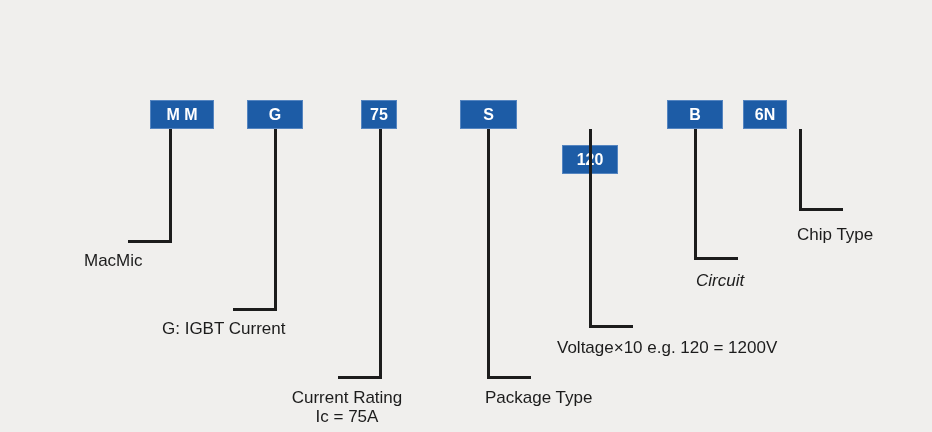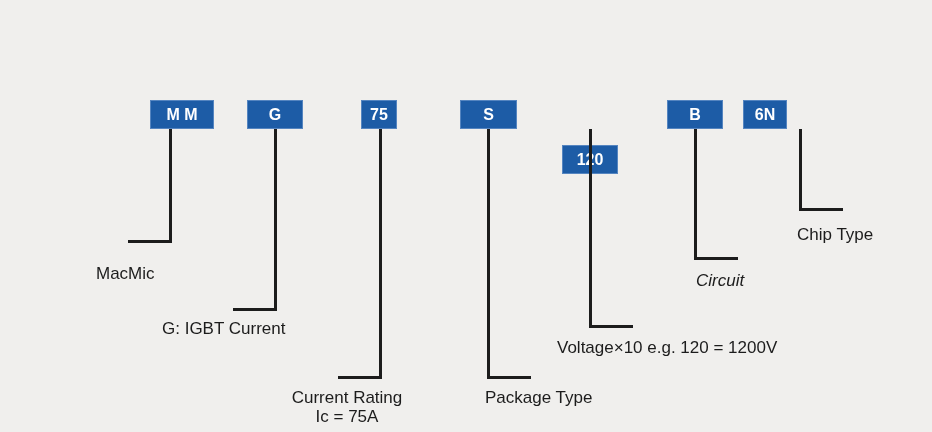--- a/index.html
+++ b/index.html
@@ -70,21 +70,21 @@
   .v6 { left: 799px; height: 82px; }
   
   .h0 { left: 128px; width: 44px; top: 240px; }
   .h1 { left: 233px; width: 44px; top: 308px; }
   .h2 { left: 338px; width: 44px; top: 376px; }
   .h3 { left: 487px; width: 44px; top: 376px; }
   .h4 { left: 589px; width: 44px; top: 325px; }
   .h5 { left: 694px; width: 44px; top: 257px; }
   .h6 { left: 799px; width: 44px; top: 208px; }
   
-  .l0 { left: 96px;  top: 251px; margin-top: 13px; }
+  .l0 { left: 84px;  top: 251px; }
   .l1 { left: 162px; top: 319px; }
   .l2 { left: 288px; top: 388px; width: 118px; text-align: center; white-space: normal; }
   .l3 { left: 485px; top: 388px; }
   .l4 { left: 557px; top: 338px; }
   .l5 { left: 696px; top: 271px; font-style: italic; }
   .l6 { left: 797px; top: 225px; }
 </style>
 </head>
 <body>
 

